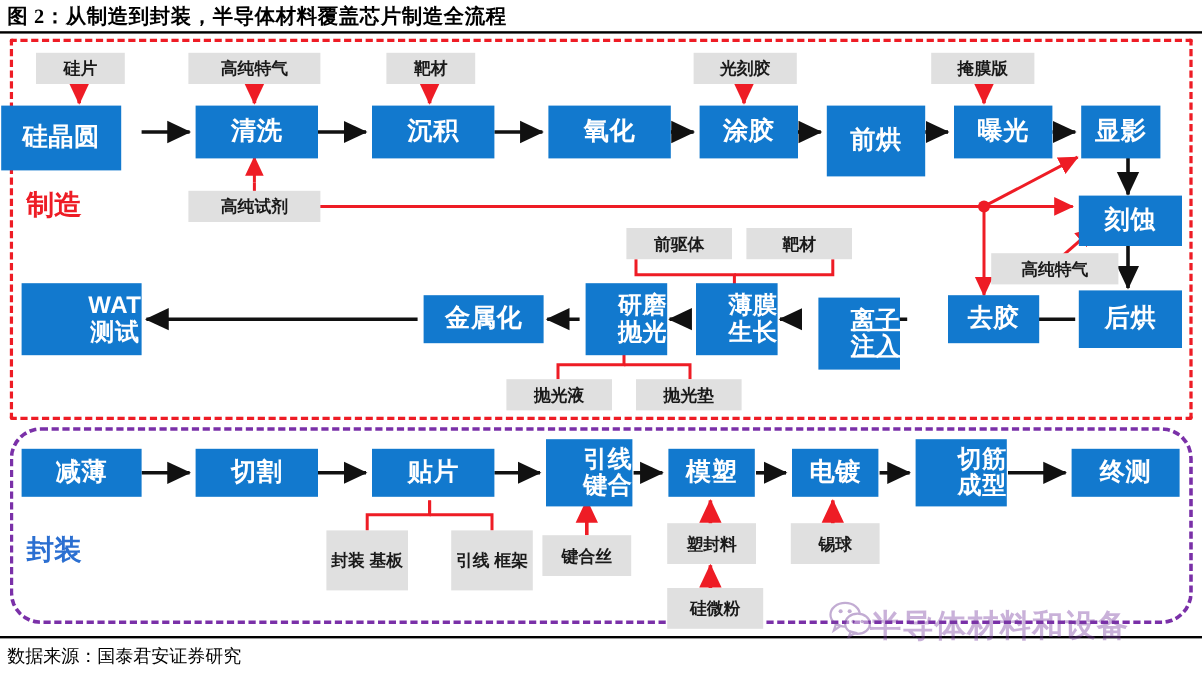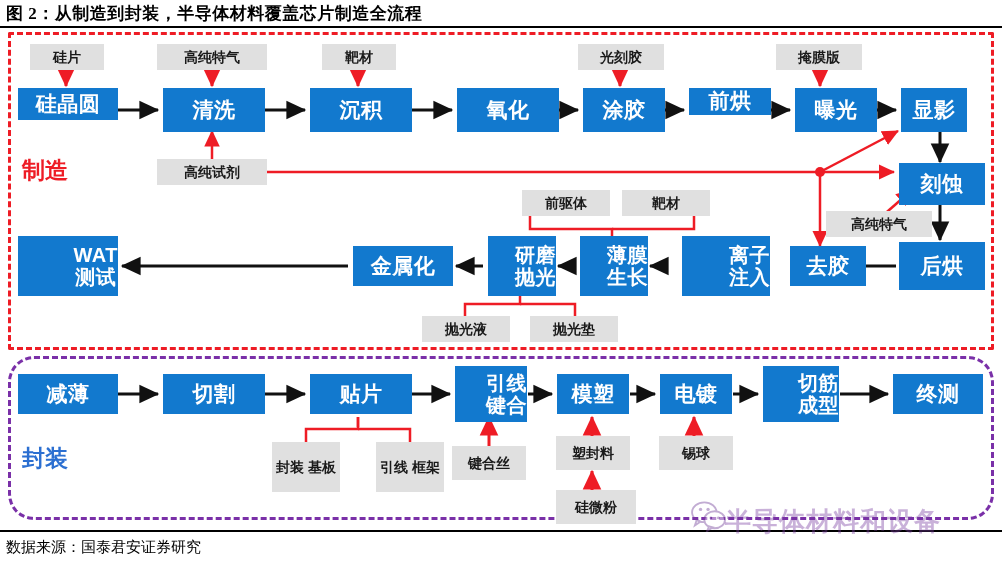--- a/index.html
+++ b/index.html
@@ -192,36 +192,36 @@
   <div class="mbox" style="left:322px;top:44px;width:74px;height:26px;">
     <span>靶材</span>
     </div>
   <div class="mbox" style="left:578px;top:44px;width:86px;height:26px;">
     <span>光刻胶</span>
     </div>
   <div class="mbox" style="left:776px;top:44px;width:86px;height:26px;">
     <span>掩膜版</span>
     </div>
 
-  <div class="pbox" style="left:18px;top:88px;width:100px;height:32px;">
+  <div class="pbox" style="left:1px;top:88px;width:100px;height:54px;">
     <span>硅晶圆</span>
     </div>
   <div class="pbox" style="left:163px;top:88px;width:102px;height:44px;">
     <span>清洗</span>
     </div>
   <div class="pbox" style="left:310px;top:88px;width:102px;height:44px;">
     <span>沉积</span>
     </div>
   <div class="pbox" style="left:457px;top:88px;width:102px;height:44px;">
     <span>氧化</span>
     </div>
   <div class="pbox" style="left:583px;top:88px;width:82px;height:44px;">
     <span>涂胶</span>
     </div>
-  <div class="pbox" style="left:689px;top:88px;width:82px;height:27px;">
+  <div class="pbox" style="left:689px;top:88px;width:82px;height:59px;">
     <span>前烘</span>
     </div>
   <div class="pbox" style="left:795px;top:88px;width:82px;height:44px;">
     <span>曝光</span>
     </div>
   <div class="pbox" style="left:901px;top:88px;width:66px;height:44px;">
     <span>显影</span>
     </div>
 
   <div class="mbox" style="left:157px;top:159px;width:110px;height:26px;">
@@ -266,21 +266,21 @@
       <span class="ln">研磨</span>
       <span class="ln">抛光</span>
     </div>
     </div>
   <div class="pbox two" style="left:580px;top:236px;width:68px;height:60px;">
     <div>
       <span class="ln">薄膜</span>
       <span class="ln">生长</span>
     </div>
     </div>
-  <div class="pbox two" style="left:682px;top:236px;width:88px;height:60px;">
+  <div class="pbox two" style="left:682px;top:248px;width:68px;height:60px;text-decoration:underline;">
     <div>
       <span class="ln">离子</span>
       <span class="ln">注入</span>
     </div>
     </div>
   <div class="pbox" style="left:790px;top:246px;width:76px;height:40px;">
     <span>去胶</span>
     </div>
 
   <div class="pbox" style="left:18px;top:374px;width:100px;height:40px;">

